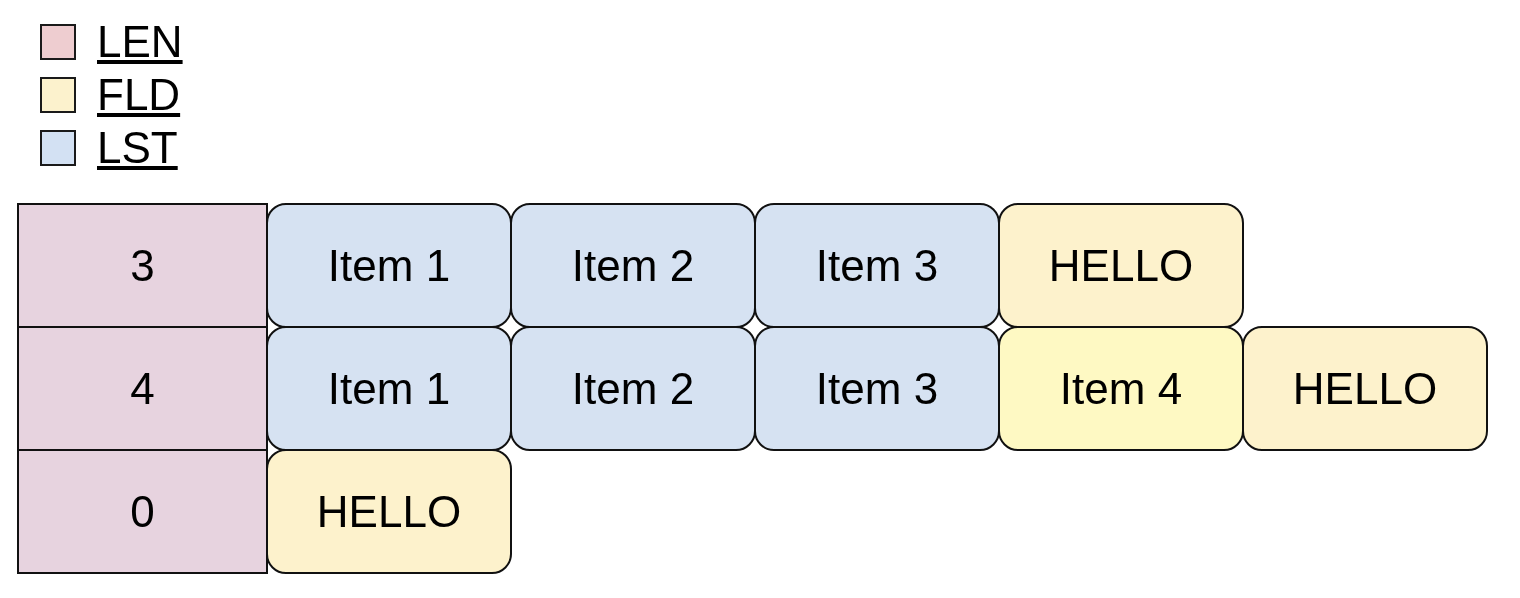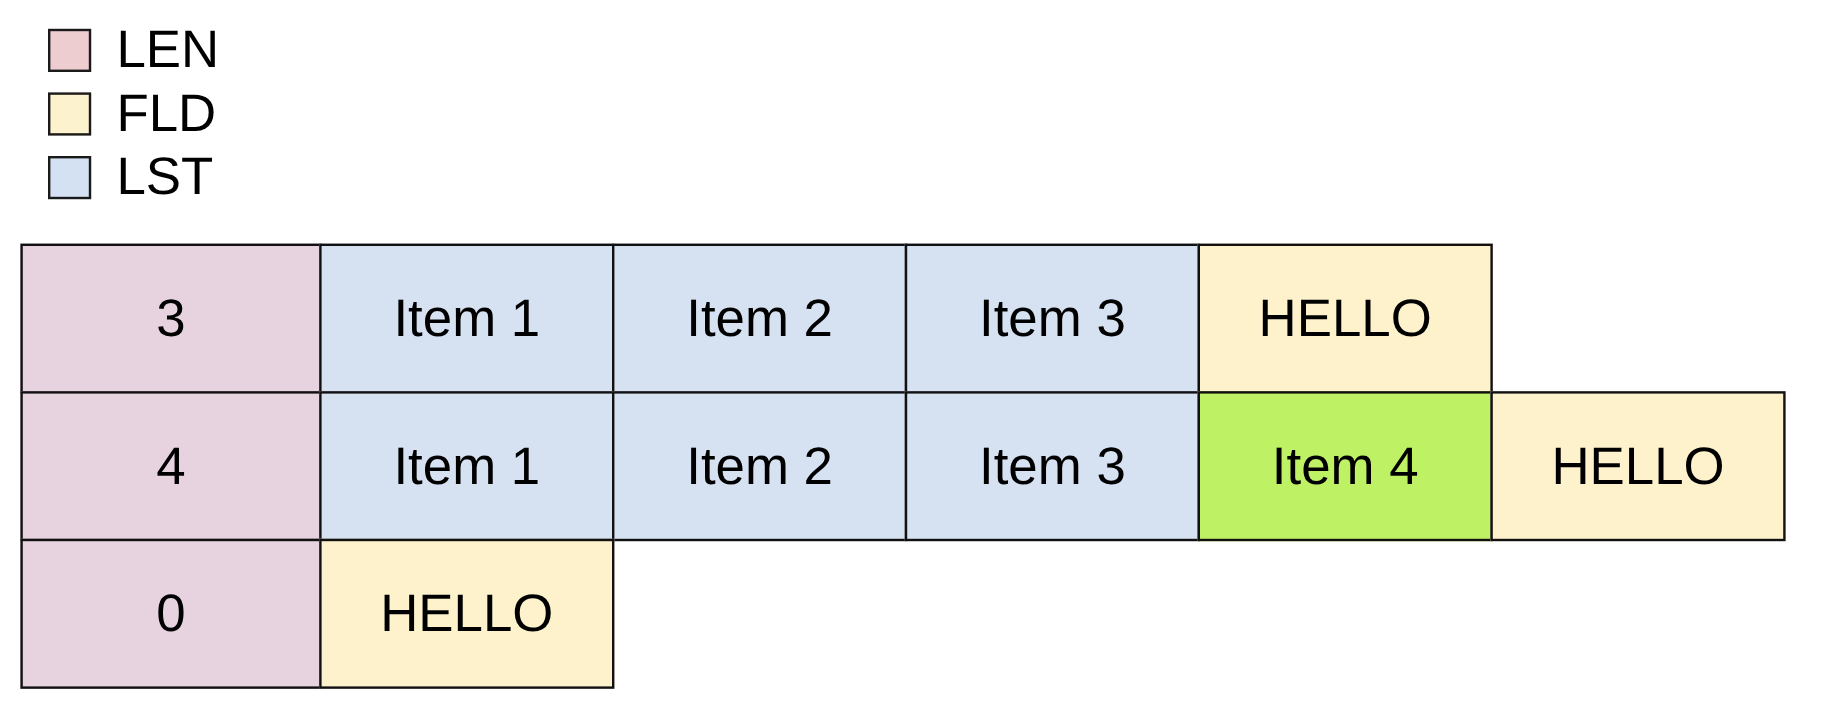--- a/index.html
+++ b/index.html
@@ -21,20 +21,21 @@
   .legend {
     position: absolute;
     left: 40px;
     top: 24px;
   }
   .legend-item {
     display: flex;
     align-items: flex-start;
     height: 36px;
     margin-bottom: 17px;
+    text-decoration: underline;
   }
   .legend-swatch {
     width: 32px;
     height: 32px;
     border: 2px solid #1a1a1a;
     box-sizing: content-box;
     flex: 0 0 auto;
   }
   .legend-label {
     margin-left: 21px;
@@ -61,20 +62,21 @@
     width: 246px;
     border: 2px solid #111111;
     display: flex;
     align-items: center;
     justify-content: center;
     font-size: 44px;
     white-space: nowrap;
   }
   .cell + .cell {
     margin-left: -2px;
+    border-radius: 20px;
   }
   .cell.len {
     width: 251px;
   }
 </style>
 </head>
 <body>
 
 <div id="canvas">
 
@@ -99,21 +101,21 @@
         <div class="cell lst" style="background: rgb(214, 226, 242);">Item 1</div>
         <div class="cell lst" style="background: rgb(214, 226, 242);">Item 2</div>
         <div class="cell lst" style="background: rgb(214, 226, 242);">Item 3</div>
         <div class="cell fld" style="background: rgb(253, 242, 204);">HELLO</div>
       </div>
       <div class="diagram-row">
         <div class="cell len" style="background: rgb(231, 211, 223);">4</div>
         <div class="cell lst" style="background: rgb(214, 226, 242);">Item 1</div>
         <div class="cell lst" style="background: rgb(214, 226, 242);">Item 2</div>
         <div class="cell lst" style="background: rgb(214, 226, 242);">Item 3</div>
-        <div class="cell lst" style="background: #bef264;">Item 4</div>
+        <div class="cell lst" style="background: #fef9c3;">Item 4</div>
         <div class="cell fld" style="background: rgb(253, 242, 204);">HELLO</div>
       </div>
       <div class="diagram-row">
         <div class="cell len" style="background: rgb(231, 211, 223);">0</div>
         <div class="cell fld" style="background: rgb(253, 242, 204);">HELLO</div>
       </div>
     </div>
 
 </div>
 

